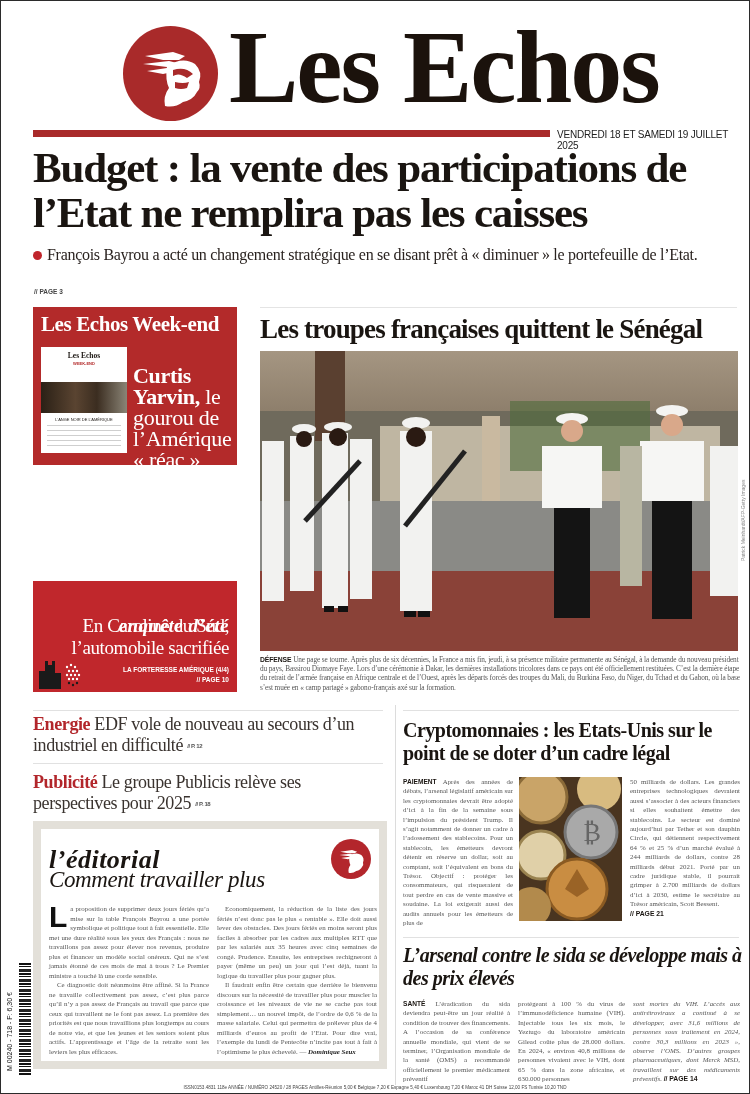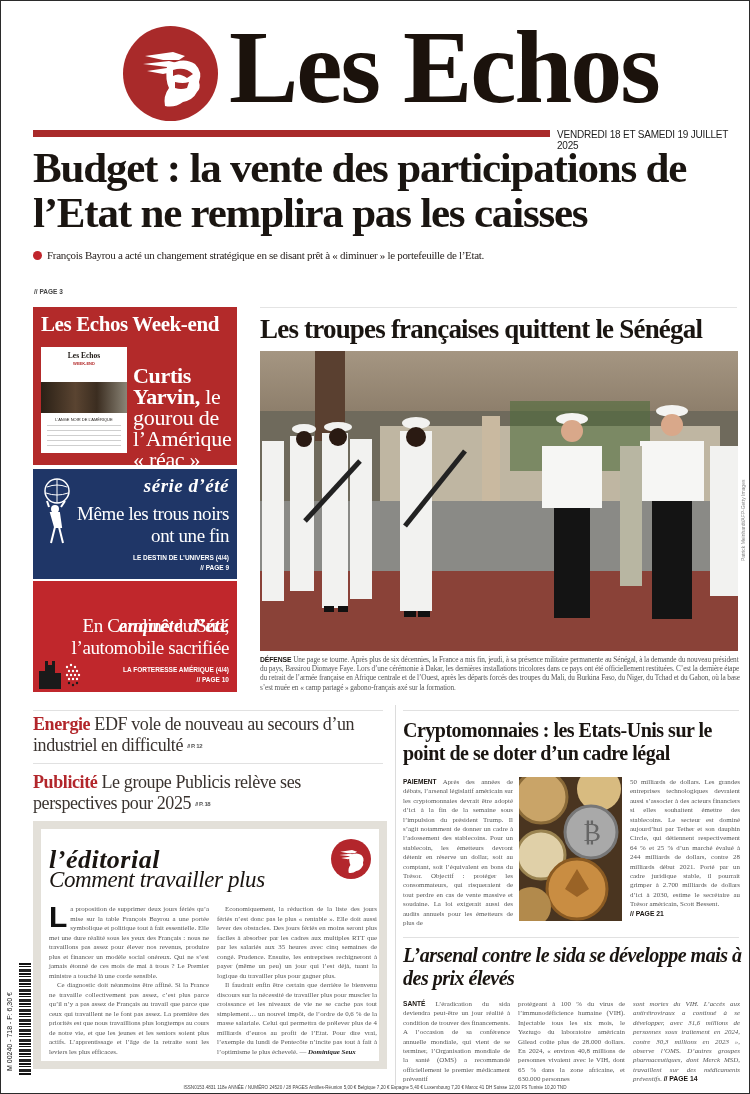--- a/index.html
+++ b/index.html
@@ -10,21 +10,21 @@
   
   .masthead { position: absolute; left: 0; top: 0; width: 748px; height: 140px; }
   .logo-disc { position: absolute; left: 122px; top: 25px; width: 95px; height: 95px; border-radius: 50%; background: #a92a2a; overflow: hidden; }
   .logo-disc svg { position: absolute; left: 0; top: 0; }
   .title { position: absolute; left: 228px; top: 14px; font-size: 104px; font-weight: 700; letter-spacing: -2px; line-height: 1; color: #1b120c; font-family: "Liberation Serif", serif; }
   .redrule { position: absolute; left: 32px; top: 129px; width: 517px; height: 7px; background: #a92a2a; }
   .dateline { position: absolute; left: 556px; top: 128px; font-family: "Liberation Sans", sans-serif; font-size: 10px; color: #222; letter-spacing: -0.2px; }
 
   
   .lead-title { position: absolute; left: 32px; top: 144px; width: 700px; font-size: 43px; font-weight: 700; line-height: 45px; letter-spacing: -1.2px; font-family: "Liberation Serif", serif; }
-  .bullets { position: absolute; left: 32px; top: 245px; width: 700px; font-size: 11px; line-height: 18px; letter-spacing: -0.3px; color: #2a2320; }
+  .bullets { position: absolute; left: 32px; top: 245px; width: 700px; font-size: 16px; line-height: 18px; letter-spacing: -0.3px; color: #2a2320; }
   .bullet { display: flex; align-items: center; }
   .dot { display: inline-block; width: 9px; height: 9px; border-radius: 50%; background: #c0252c; margin-right: 5px; flex: none; }
   .pageref-small { position: absolute; left: 33px; top: 287px; font-family: "Liberation Sans", sans-serif; font-size: 6.5px; font-weight: 700; color: #444; }
 
   
   .we-box { position: absolute; left: 32px; top: 306px; width: 204px; height: 158px; background: #b32a2a; }
   .we-title { position: absolute; left: 8px; top: 5px; font-size: 21px; font-weight: 700; color: #fff; letter-spacing: -0.4px; }
   .we-cover { position: absolute; left: 8px; top: 40px; width: 86px; height: 106px; background: #fff; }
   .we-cover .cv-title { position: absolute; left: 0; width: 86px; top: 4px; text-align: center; font-size: 7.5px; font-weight: 700; }
   .we-cover .cv-sub { position: absolute; left: 0; width: 86px; top: 14px; text-align: center; font-size: 4px; color: #b32a2a; font-family: "Liberation Sans", sans-serif; font-weight: 700; }
@@ -123,34 +123,20 @@
       <div class="cv-photo"></div>
       <div class="cv-head">L’ANGE NOIR DE L’AMÉRIQUE</div>
       <div class="cv-lines"></div>
     </div>
     <div class="we-head">
       <b>Curtis Yarvin,</b>
       <span>le gourou de l’Amérique « réac »</span>
     </div>
   </div>
 
-  <div class="serie-box">
-    <svg class="atlas" viewBox="0 0 32 70">
-      <circle cx="16" cy="14" r="12" fill="none" stroke="#fff" stroke-width="1.5"></circle>
-      <path d="M6 10 Q16 6 26 10 M5 16 Q16 20 27 16 M16 2 L16 26" stroke="#fff" stroke-width="1" fill="none"></path>
-      <circle cx="14" cy="32" r="4" fill="#fff"></circle>
-      <path d="M10 36 L18 36 L20 50 L14 50 Z M8 30 L6 24 M20 30 L24 24 M14 50 L10 66 M18 50 L22 66" stroke="#fff" stroke-width="2" fill="#fff"></path>
-    </svg>
-    <div class="rubric" style="top:6px;">série d’été</div>
-    <div class="box-head" style="top:34px; width:160px;">Même les trous noirs ont une fin</div>
-    <div class="box-kicker" style="top:84px;">
-      <div>LE DESTIN DE L’UNIVERS (4/4)</div>
-      <div>// PAGE 9</div>
-    </div>
-  </div>
 
   <div class="enquete-box">
     <div class="rubric" style="top:6px;margin-top:28px;">enquête d’été</div>
     <div class="box-head" style="top:34px; width:196px;">En Caroline du Sud, l’automobile sacrifiée</div>
     <svg class="castle" viewBox="0 0 48 28">
       <rect x="0" y="10" width="6" height="18" fill="#1a1a1a"></rect>
       <rect x="6" y="4" width="10" height="24" fill="#1a1a1a"></rect>
       <rect x="6" y="0" width="3" height="4" fill="#1a1a1a"></rect>
         <rect x="13" y="0" width="3" height="4" fill="#1a1a1a"></rect>
       <rect x="16" y="12" width="6" height="16" fill="#1a1a1a"></rect>

